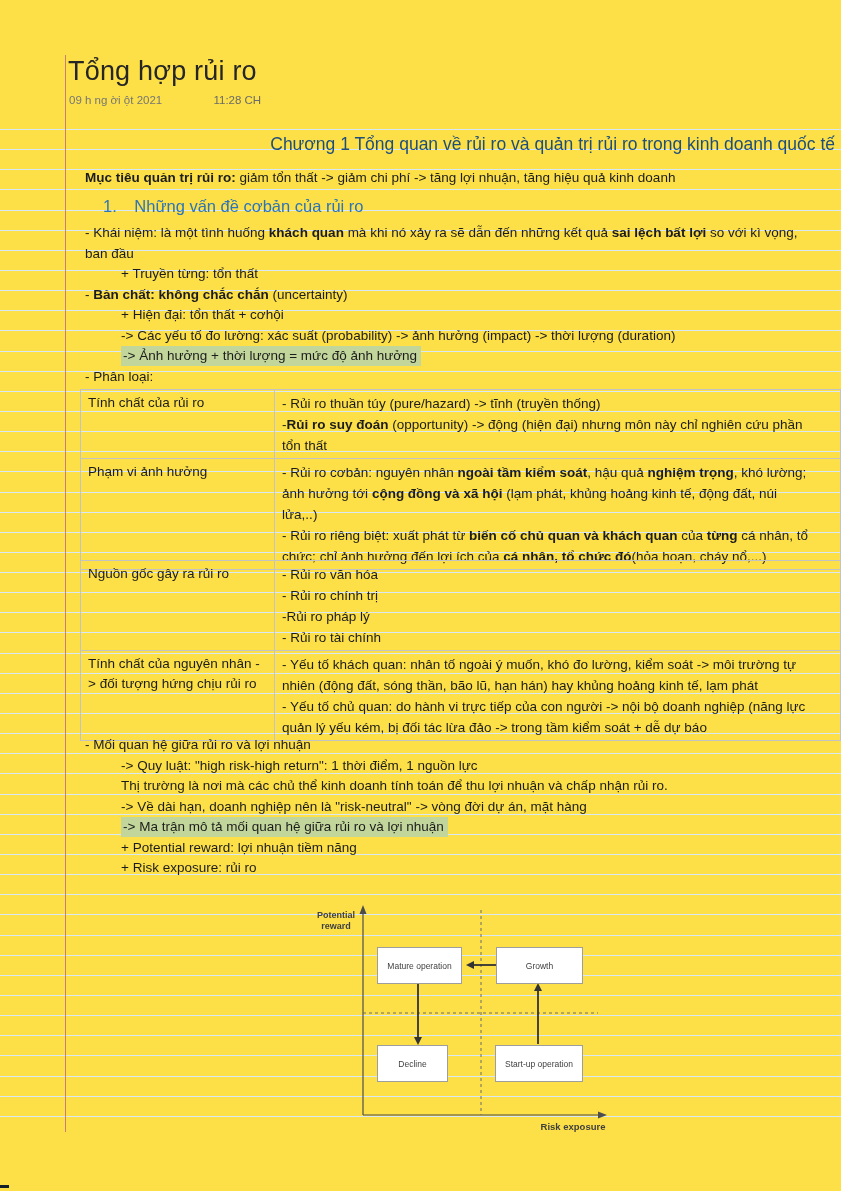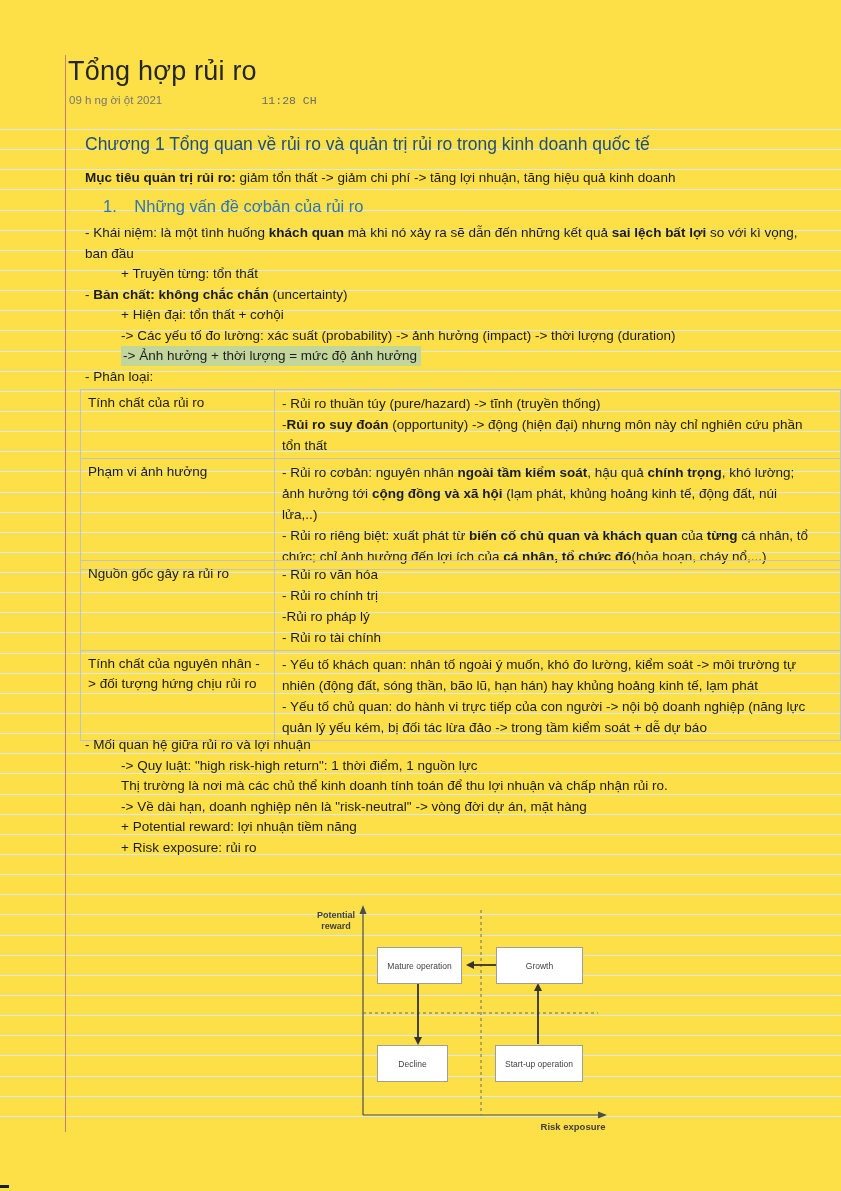--- a/index.html
+++ b/index.html
@@ -25,23 +25,23 @@
   .rules{
     position:absolute;left:0;top:129px;width:841px;height:989px;
     background:repeating-linear-gradient(to bottom,var(--rule) 0px,var(--rule) 1px,transparent 1px,transparent 20.14px);
     pointer-events:none;
   }
   .margin-line{position:absolute;left:65px;top:55px;width:1px;height:1077px;background:var(--margin-red);}
   .corner-mark{position:absolute;left:0;top:1185px;width:9px;height:3px;background:#13202b;}
 
   .note-title{position:absolute;left:68px;top:56px;font-size:27px;color:#262626;letter-spacing:.2px;}
   .date-row{position:absolute;left:69px;top:94px;font-size:11.5px;color:var(--gray);}
-  .date-row .time{margin-left:96px;color:#6a6a6a;font-family:Liberation Mono, monospace;}
+  .date-row .time{margin-left:48px;color:#6a6a6a;}
 
-  .chapter{position:absolute;left:85px;top:134px;width:750px;text-align:left;
+  .chapter{position:absolute;left:85px;top:134px;width:750px;text-align:right;
     font-size:17.5px;color:var(--heading-blue);}
 
   .intro{position:absolute;left:85px;top:170px;width:756px;font-size:13.5px;white-space:nowrap;overflow:hidden;}
 
   .sec1{position:absolute;left:103px;top:197px;font-size:16.5px;color:var(--section-blue);}
   .sec1 .num{display:inline-block;}
   .sec1 .ttl{display:inline-block;margin-left:13px;}
 
   .textblock{position:absolute;left:85px;width:756px;font-size:13.5px;overflow:hidden;}
   .ta{top:223px;}
@@ -106,21 +106,21 @@
       <td class="cl">Tính chất của rủi ro</td>
       <td class="cr">
         <div class="rln"><span>- Rủi ro thuần túy (pure/hazard) -&gt; tĩnh (truyền thống)</span></div>
         <div class="rln"><span>-</span><span class="b">Rủi ro suy đoán</span><span> (opportunity) -&gt; động (hiện đại) nhưng môn này chỉ nghiên cứu phần</span></div>
         <div class="rln"><span>tổn thất</span></div>
       </td>
     </tr>
     <tr>
       <td class="cl">Phạm vi ảnh hưởng</td>
       <td class="cr">
-        <div class="rln"><span>- Rủi ro cơbản: nguyên nhân </span><span class="b">ngoài tầm kiểm soát</span><span>, hậu quả </span><span class="b">chính trọng</span><span>, khó lường;</span></div>
+        <div class="rln"><span>- Rủi ro cơbản: nguyên nhân </span><span class="b">ngoài tầm kiểm soát</span><span>, hậu quả </span><span class="b">nghiệm trọng</span><span>, khó lường;</span></div>
         <div class="rln"><span>ảnh hưởng tới </span><span class="b">cộng đồng và xã hội</span><span> (lạm phát, khủng hoảng kinh tế, động đất, núi</span></div>
         <div class="rln"><span>lửa,..)</span></div>
         <div class="rln"><span>- Rủi ro riêng biệt: xuất phát từ </span><span class="b">biến cố chủ quan và khách quan</span><span> của </span><span class="b">từng</span><span> cá nhân, tổ</span></div>
         <div class="rln"><span>chức; chỉ ảnh hưởng đến lợi ích của </span><span class="b">cá nhân, tổ chức đó</span><span>(hỏa hoạn, cháy nổ,...)</span></div>
       </td>
     </tr>
   </tbody>
     </table>
 
   <table class="tbl tbl2">
@@ -144,20 +144,21 @@
       </td>
     </tr>
   </tbody>
     </table>
 
   <div class="textblock tb">
     <div class="ln"><span>- Mối quan hệ giữa rủi ro và lợi nhuận</span></div>
     <div class="ln i1"><span>-&gt; Quy luật: "high risk-high return": 1 thời điểm, 1 nguồn lực</span></div>
     <div class="ln i1"><span>Thị trường là nơi mà các chủ thể kinh doanh tính toán để thu lợi nhuận và chấp nhận rủi ro.</span></div>
     <div class="ln i1"><span>-&gt; Về dài hạn, doanh nghiệp nên là "risk-neutral" -&gt; vòng đời dự án, mặt hàng</span></div>
+    <div class="ln i1"><span class="hlwrap"><span>-&gt; Ma trận mô tả mối quan hệ giữa rủi ro và lợi nhuận</span></span></div>
     <div class="ln i1"><span>+ Potential reward: lợi nhuận tiềm năng</span></div>
     <div class="ln i1"><span>+ Risk exposure: rủi ro</span></div>
   </div>
 
   <div class="diagram">
     <svg width="345" height="270" viewBox="0 0 345 270">
 
       <line x1="73" y1="215" x2="73" y2="12" stroke="#4d4d4d" stroke-width="1.2"></line>
       <polygon points="73,5 69.5,14 76.5,14" fill="#4d4d4d"></polygon>
 

